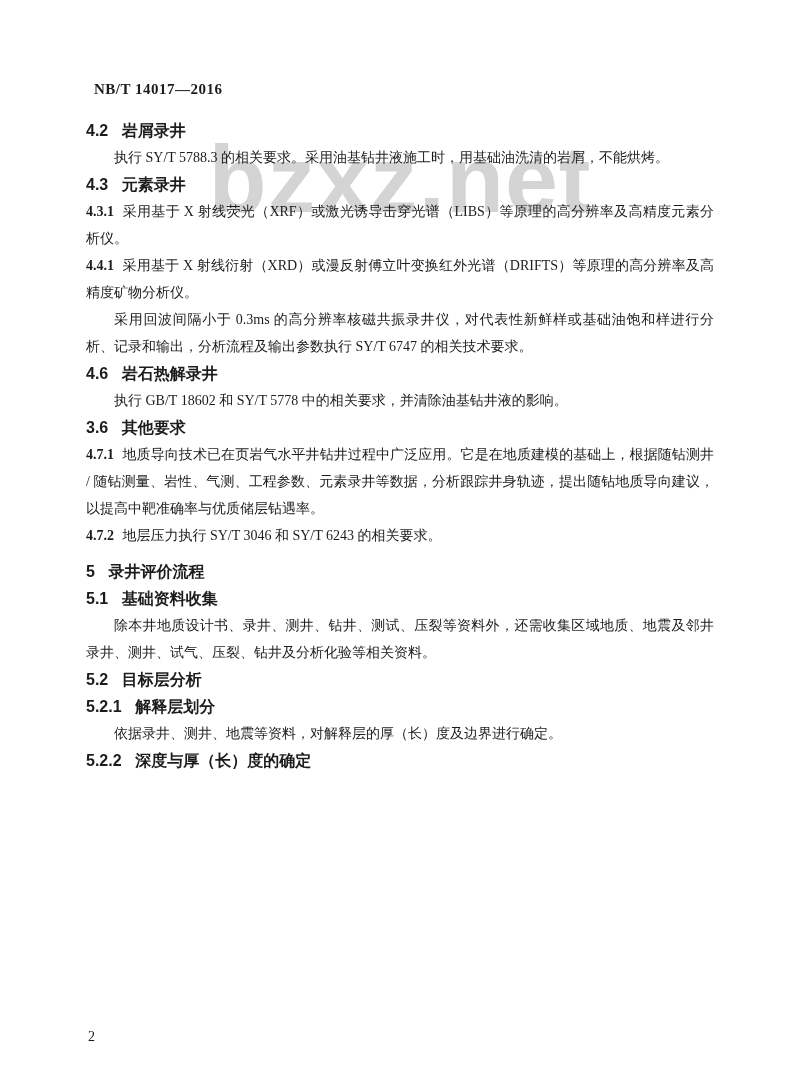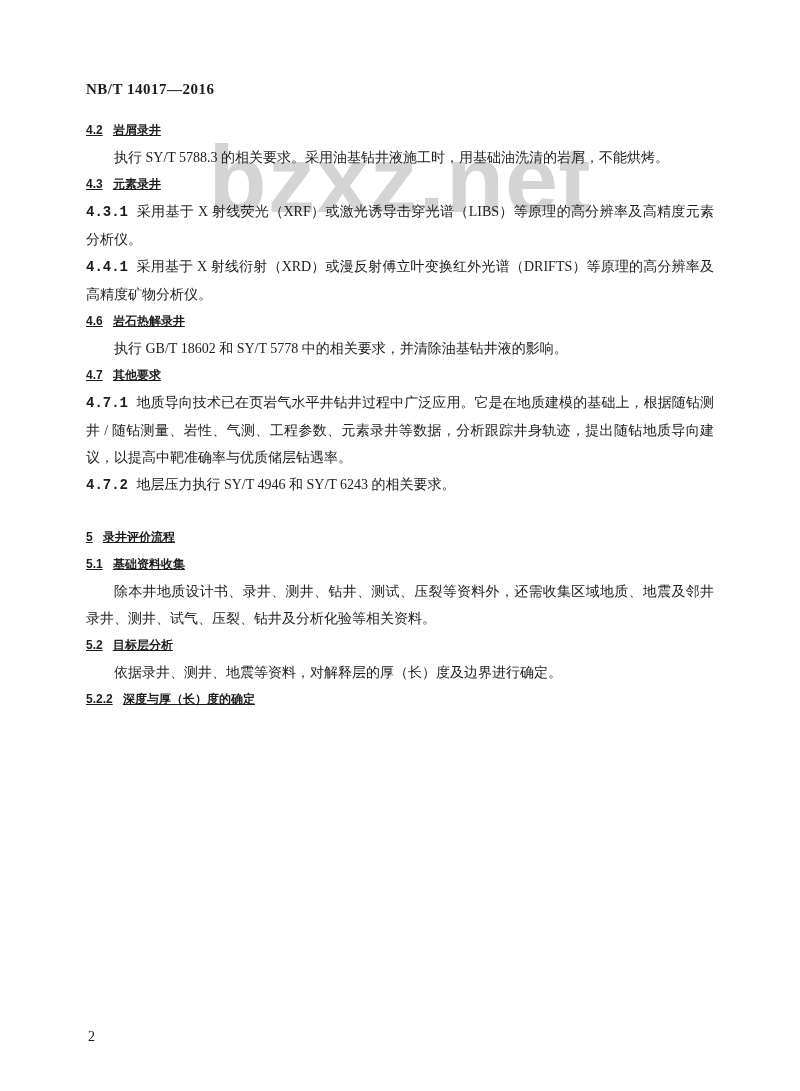--- a/index.html
+++ b/index.html
@@ -11,42 +11,41 @@
     box-sizing:border-box;
     padding:80px 86px 0 86px;
     font-family:"Liberation Serif","DejaVu Serif",serif;
     color:#1c1c1c;
     overflow:hidden;
   }
   .doc-header{
     font-weight:bold;
     font-size:15px;
     line-height:18px;
-    margin:0 0 19px 0;
+    margin:0 0 19px 8px;
     letter-spacing:0.5px;
   }
   .content{
     position:relative;
     z-index:1;
     font-size:14px;
     line-height:27px;
     text-align:justify;
   }
   .blk{margin:0;padding:0;}
   .para{text-indent:2em;}
   .heading{
     font-family:"Liberation Sans","DejaVu Sans",sans-serif;
     font-weight:bold;
-    font-size:12px;
-    text-decoration:underline;
+    font-size:16px;
   }
   .heading .hnum{margin-right:0.85em;}
-  .chapter{margin-top:25px;}
+  .chapter{margin-top:9px;}
   .clause .cnum{
-    font-family:Liberation Mono, monospace;
+    font-family:Liberation Serif, serif;
     font-weight:bold;
     margin-right:0.6em;
   }
   .watermark{
     position:absolute;
     z-index:0;
     top:132px;
     left:50%;
     transform:translateX(-50%);
     font-family:"Liberation Sans","DejaVu Sans",sans-serif;
@@ -86,39 +85,41 @@
     <div class="blk heading"><span class="hnum">4.3</span><span class="htitle">元素录井</span></div>
 
     <p class="blk clause"><span class="cnum">4.3.1</span><span>采用基于 X 射线荧光（XRF）或激光诱导击穿光谱（LIBS）等原理的高分辨率及高精度元素分析仪。</span></p>
 
 
 
     <p class="blk clause"><span class="cnum">4.4.1</span><span>采用基于 X 射线衍射（XRD）或漫反射傅立叶变换红外光谱（DRIFTS）等原理的高分辨率及高精度矿物分析仪。</span></p>
 
 
 
+    <p class="blk para">采用回波间隔小于 0.3ms 的高分辨率核磁共振录井仪，对代表性新鲜样或基础油饱和样进行分析、记录和输出，分析流程及输出参数执行 SY/T 6747 的相关技术要求。</p>
 
     <div class="blk heading"><span class="hnum">4.6</span><span class="htitle">岩石热解录井</span></div>
 
     <p class="blk para">执行 GB/T 18602 和 SY/T 5778 中的相关要求，并清除油基钻井液的影响。</p>
 
-    <div class="blk heading"><span class="hnum">4.7</span><span class="htitle">其他要求</span></div>
+    <div class="blk heading"><span class="hnum">3.6</span><span class="htitle">其他要求</span></div>
 
     <p class="blk clause"><span class="cnum">4.7.1</span><span>地质导向技术已在页岩气水平井钻井过程中广泛应用。它是在地质建模的基础上，根据随钻测井 / 随钻测量、岩性、气测、工程参数、元素录井等数据，分析跟踪井身轨迹，提出随钻地质导向建议，以提高中靶准确率与优质储层钻遇率。</span></p>
 
-    <p class="blk clause"><span class="cnum">4.7.2</span><span>地层压力执行 SY/T 4946 和 SY/T 6243 的相关要求。</span></p>
+    <p class="blk clause"><span class="cnum">4.7.2</span><span>地层压力执行 SY/T 3046 和 SY/T 6243 的相关要求。</span></p>
 
     <div class="blk heading chapter"><span class="hnum">5</span><span class="htitle">录井评价流程</span></div>
 
     <div class="blk heading"><span class="hnum">5.1</span><span class="htitle">基础资料收集</span></div>
 
     <p class="blk para">除本井地质设计书、录井、测井、钻井、测试、压裂等资料外，还需收集区域地质、地震及邻井录井、测井、试气、压裂、钻井及分析化验等相关资料。</p>
 
     <div class="blk heading"><span class="hnum">5.2</span><span class="htitle">目标层分析</span></div>
 
+    <div class="blk heading"><span class="hnum">5.2.1</span><span class="htitle">解释层划分</span></div>
 
     <p class="blk para">依据录井、测井、地震等资料，对解释层的厚（长）度及边界进行确定。</p>
 
     <div class="blk heading"><span class="hnum">5.2.2</span><span class="htitle">深度与厚（长）度的确定</span></div>
 
 
   </div>
 
   <div class="page-footer">2</div>
 

